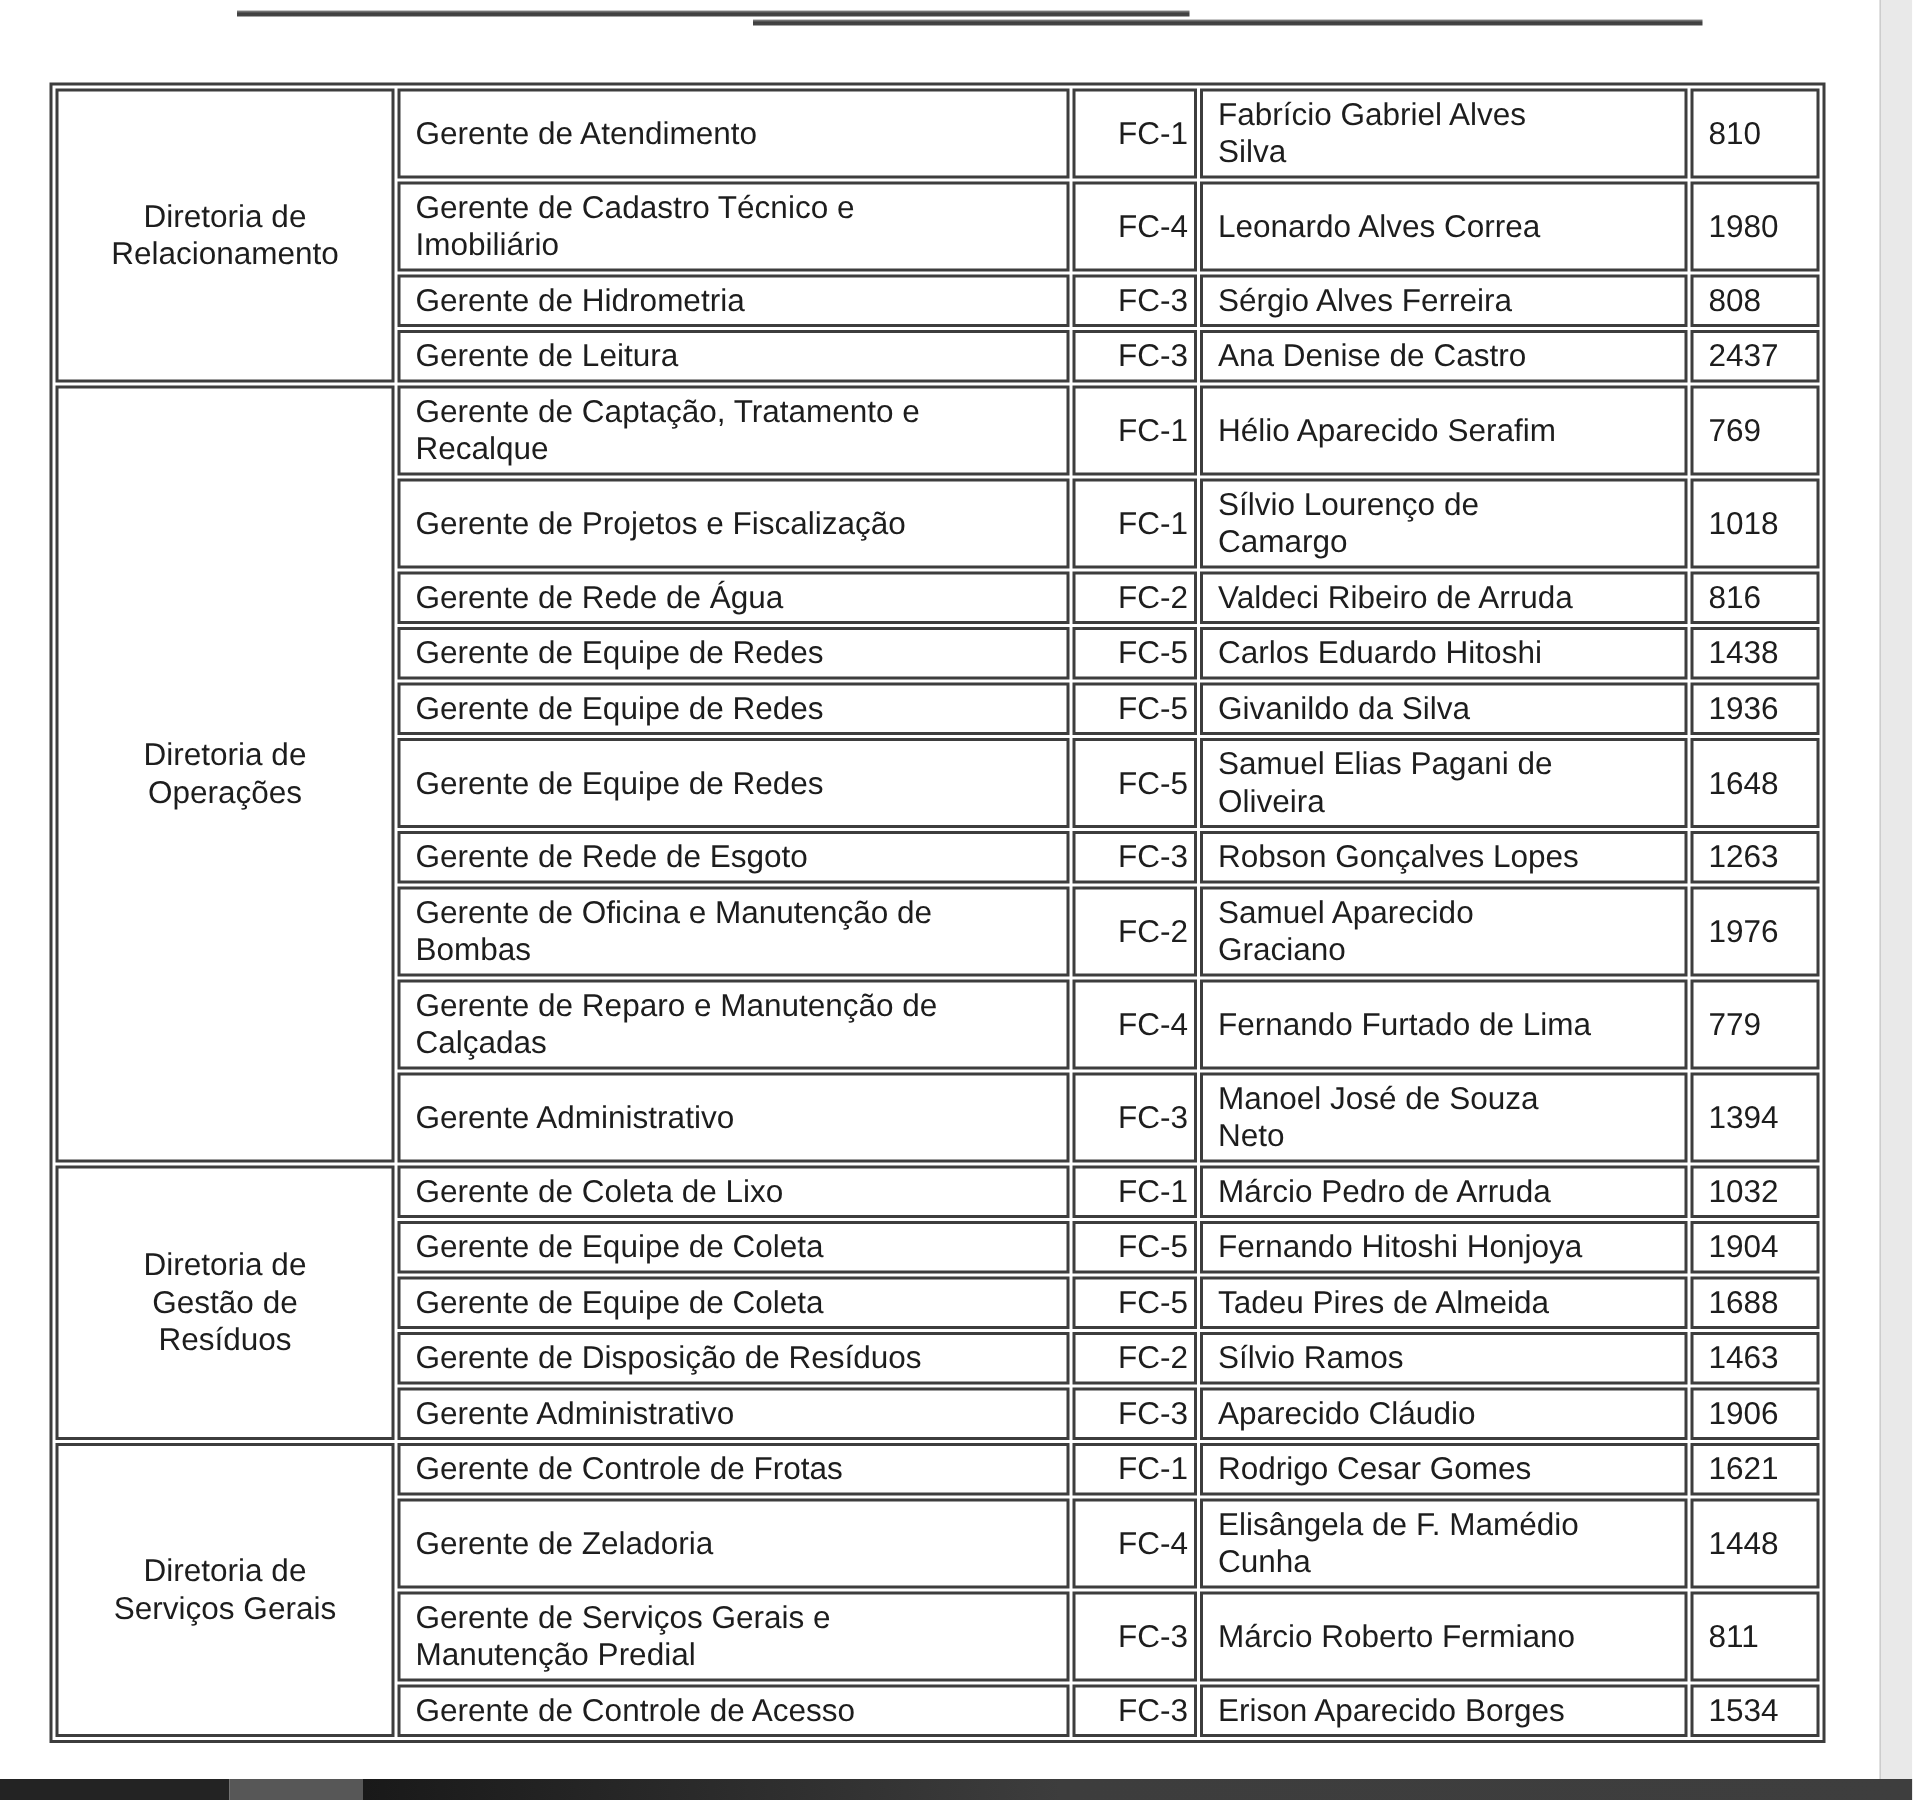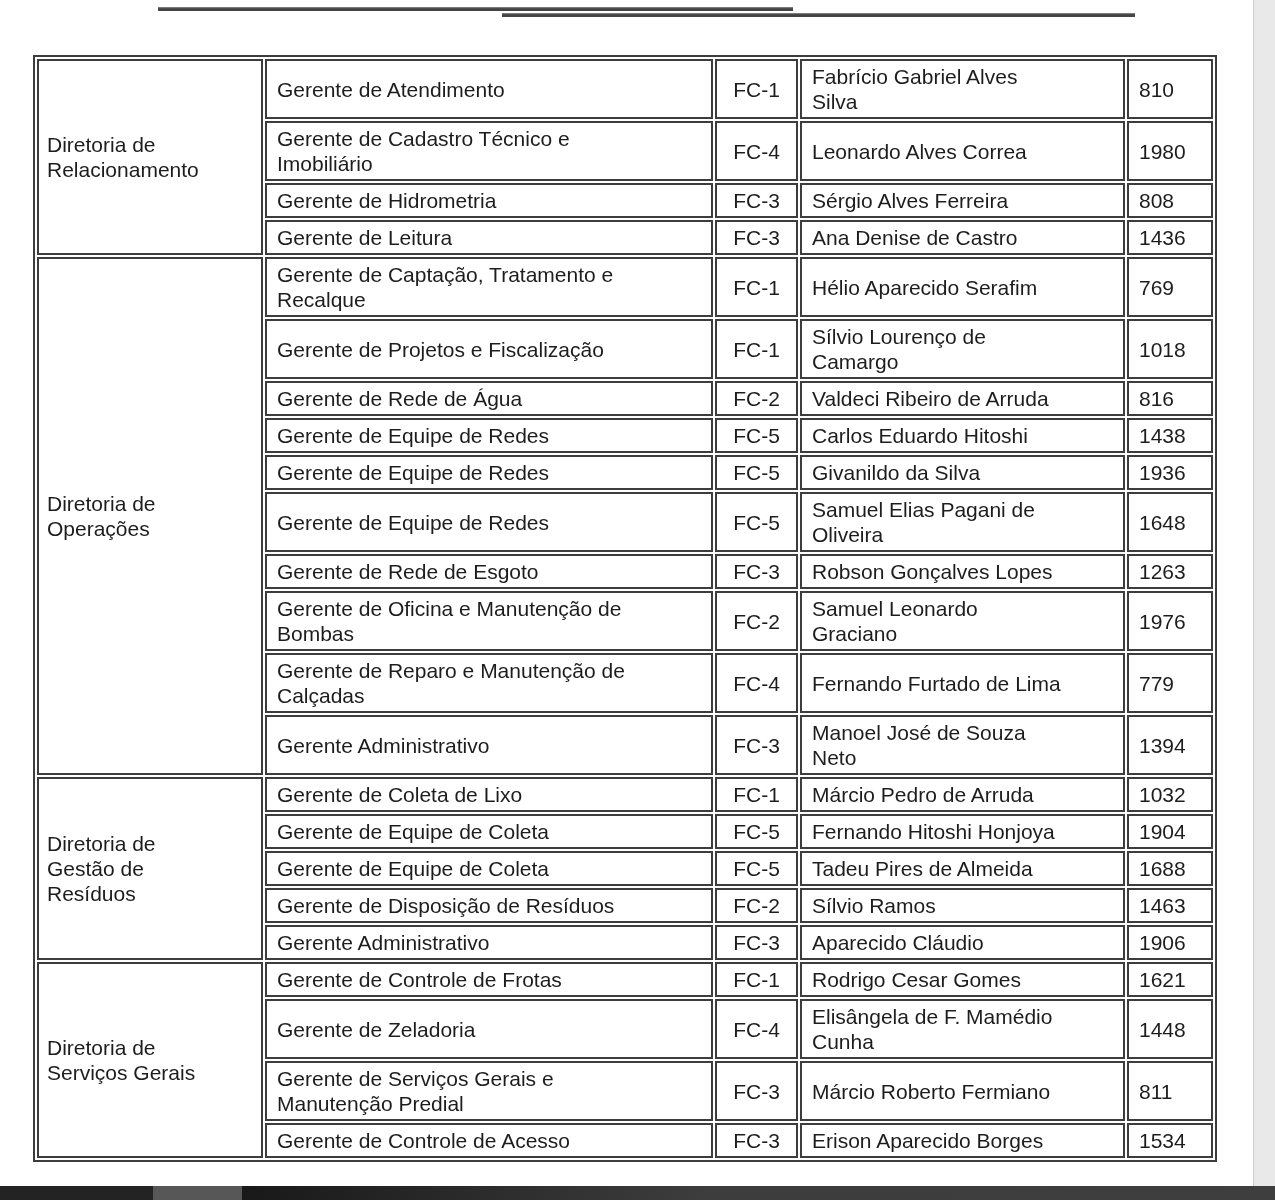--- a/index.html
+++ b/index.html
@@ -64,22 +64,22 @@
     border: 2px solid #3d3d3d;
     box-sizing: border-box;
     padding: 3px 10px;
     vertical-align: middle;
     white-space: pre-line;
     font-size: 21px;
     line-height: 25px;
     color: #1d1d1d;
     overflow: hidden;
   }
-  table.org td.dir   { padding: 3px 8px; }
-  table.org td.fc    { text-align: center; padding: 3px 4px; }
+  table.org td.dir   { padding: 3px 8px; text-align: center; }
+  table.org td.fc    { text-align: right; padding: 3px 4px; }
   table.org td.num   { padding: 3px 10px; }
 </style>
 </head>
 <body>
 
 <div class="screen">
 
   <div class="rule rule-1"></div>
   <div class="rule rule-2"></div>
 
@@ -111,21 +111,21 @@
         <tr>
           <td class="cargo">Gerente de Hidrometria</td>
           <td class="fc">FC-3</td>
           <td class="nome">Sérgio Alves Ferreira</td>
           <td class="num">808</td>
         </tr>
         <tr>
           <td class="cargo">Gerente de Leitura</td>
           <td class="fc">FC-3</td>
           <td class="nome">Ana Denise de Castro</td>
-          <td class="num">1436</td>
+          <td class="num">2437</td>
         </tr>
         <tr>
           <td class="dir" rowspan="10">Diretoria de
 Operações</td>
           <td class="cargo">Gerente de Captação, Tratamento e
 Recalque</td>
           <td class="fc">FC-1</td>
           <td class="nome">Hélio Aparecido Serafim</td>
           <td class="num">769</td>
         </tr>
@@ -164,21 +164,21 @@
         <tr>
           <td class="cargo">Gerente de Rede de Esgoto</td>
           <td class="fc">FC-3</td>
           <td class="nome">Robson Gonçalves Lopes</td>
           <td class="num">1263</td>
         </tr>
         <tr>
           <td class="cargo">Gerente de Oficina e Manutenção de
 Bombas</td>
           <td class="fc">FC-2</td>
-          <td class="nome">Samuel Leonardo
+          <td class="nome">Samuel Aparecido
 Graciano</td>
           <td class="num">1976</td>
         </tr>
         <tr>
           <td class="cargo">Gerente de Reparo e Manutenção de
 Calçadas</td>
           <td class="fc">FC-4</td>
           <td class="nome">Fernando Furtado de Lima</td>
           <td class="num">779</td>
         </tr>

